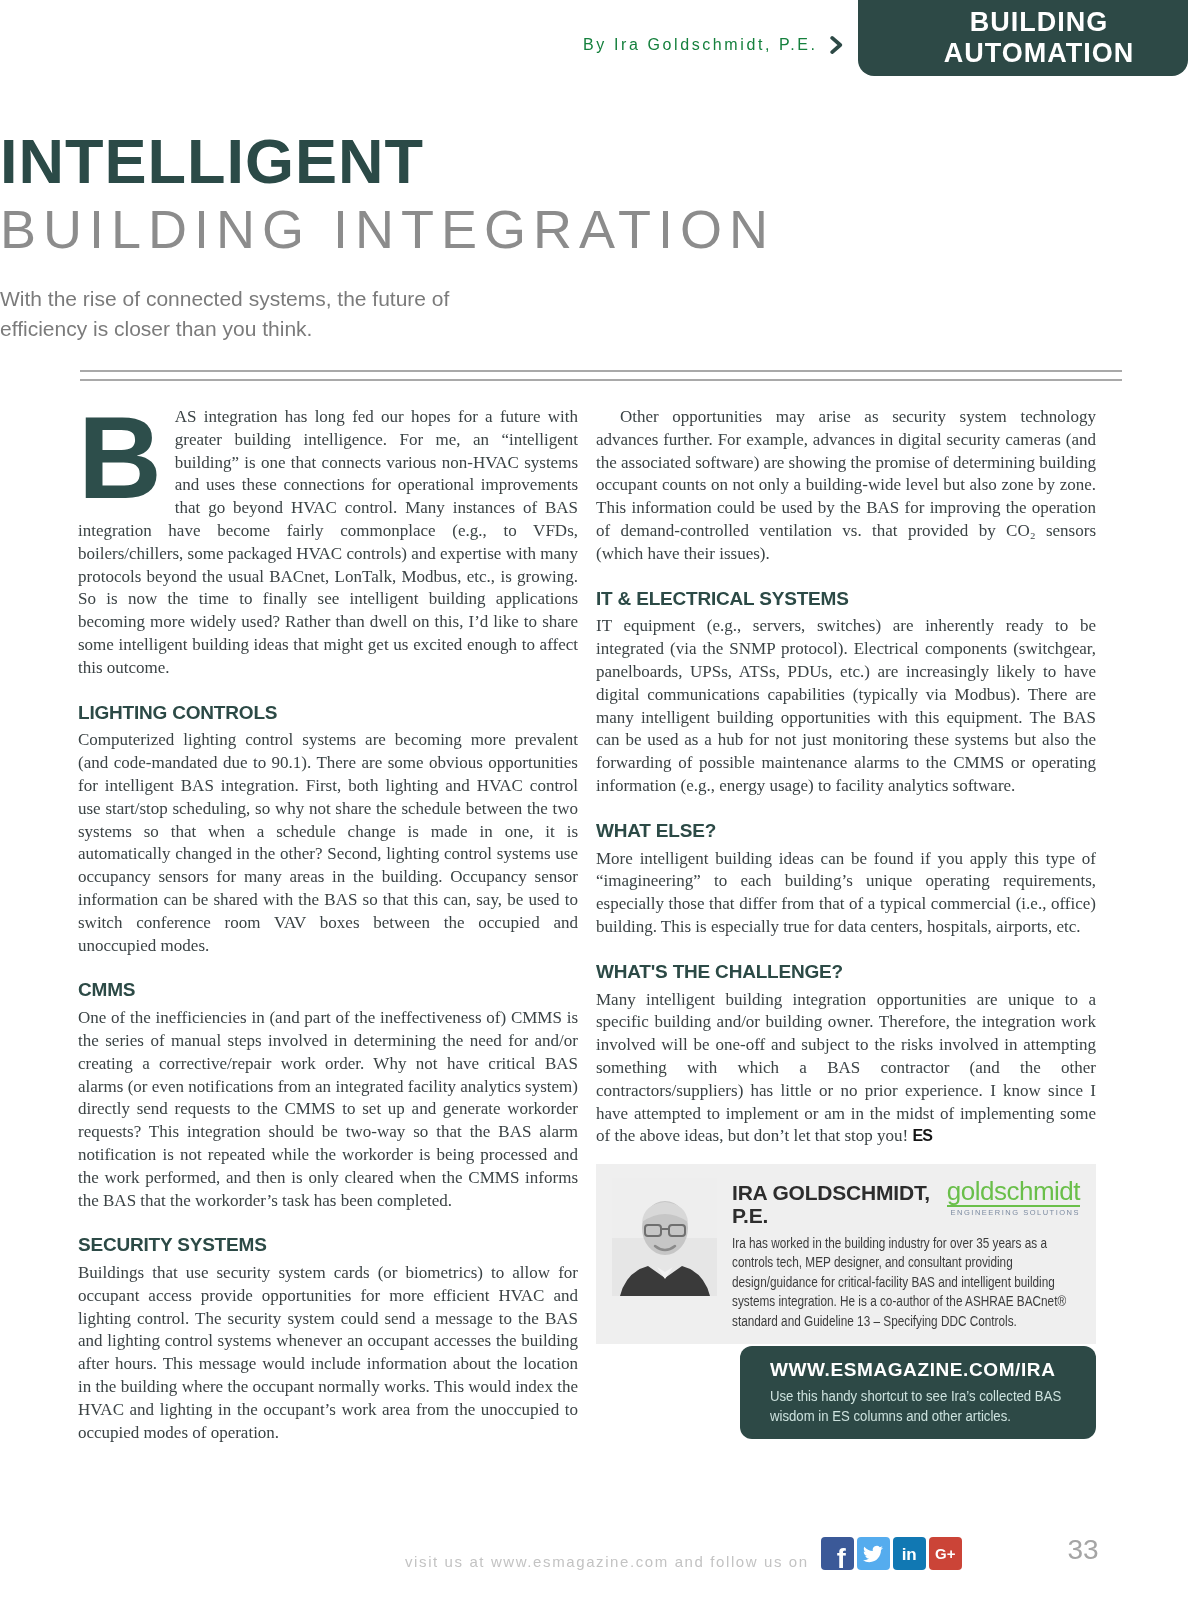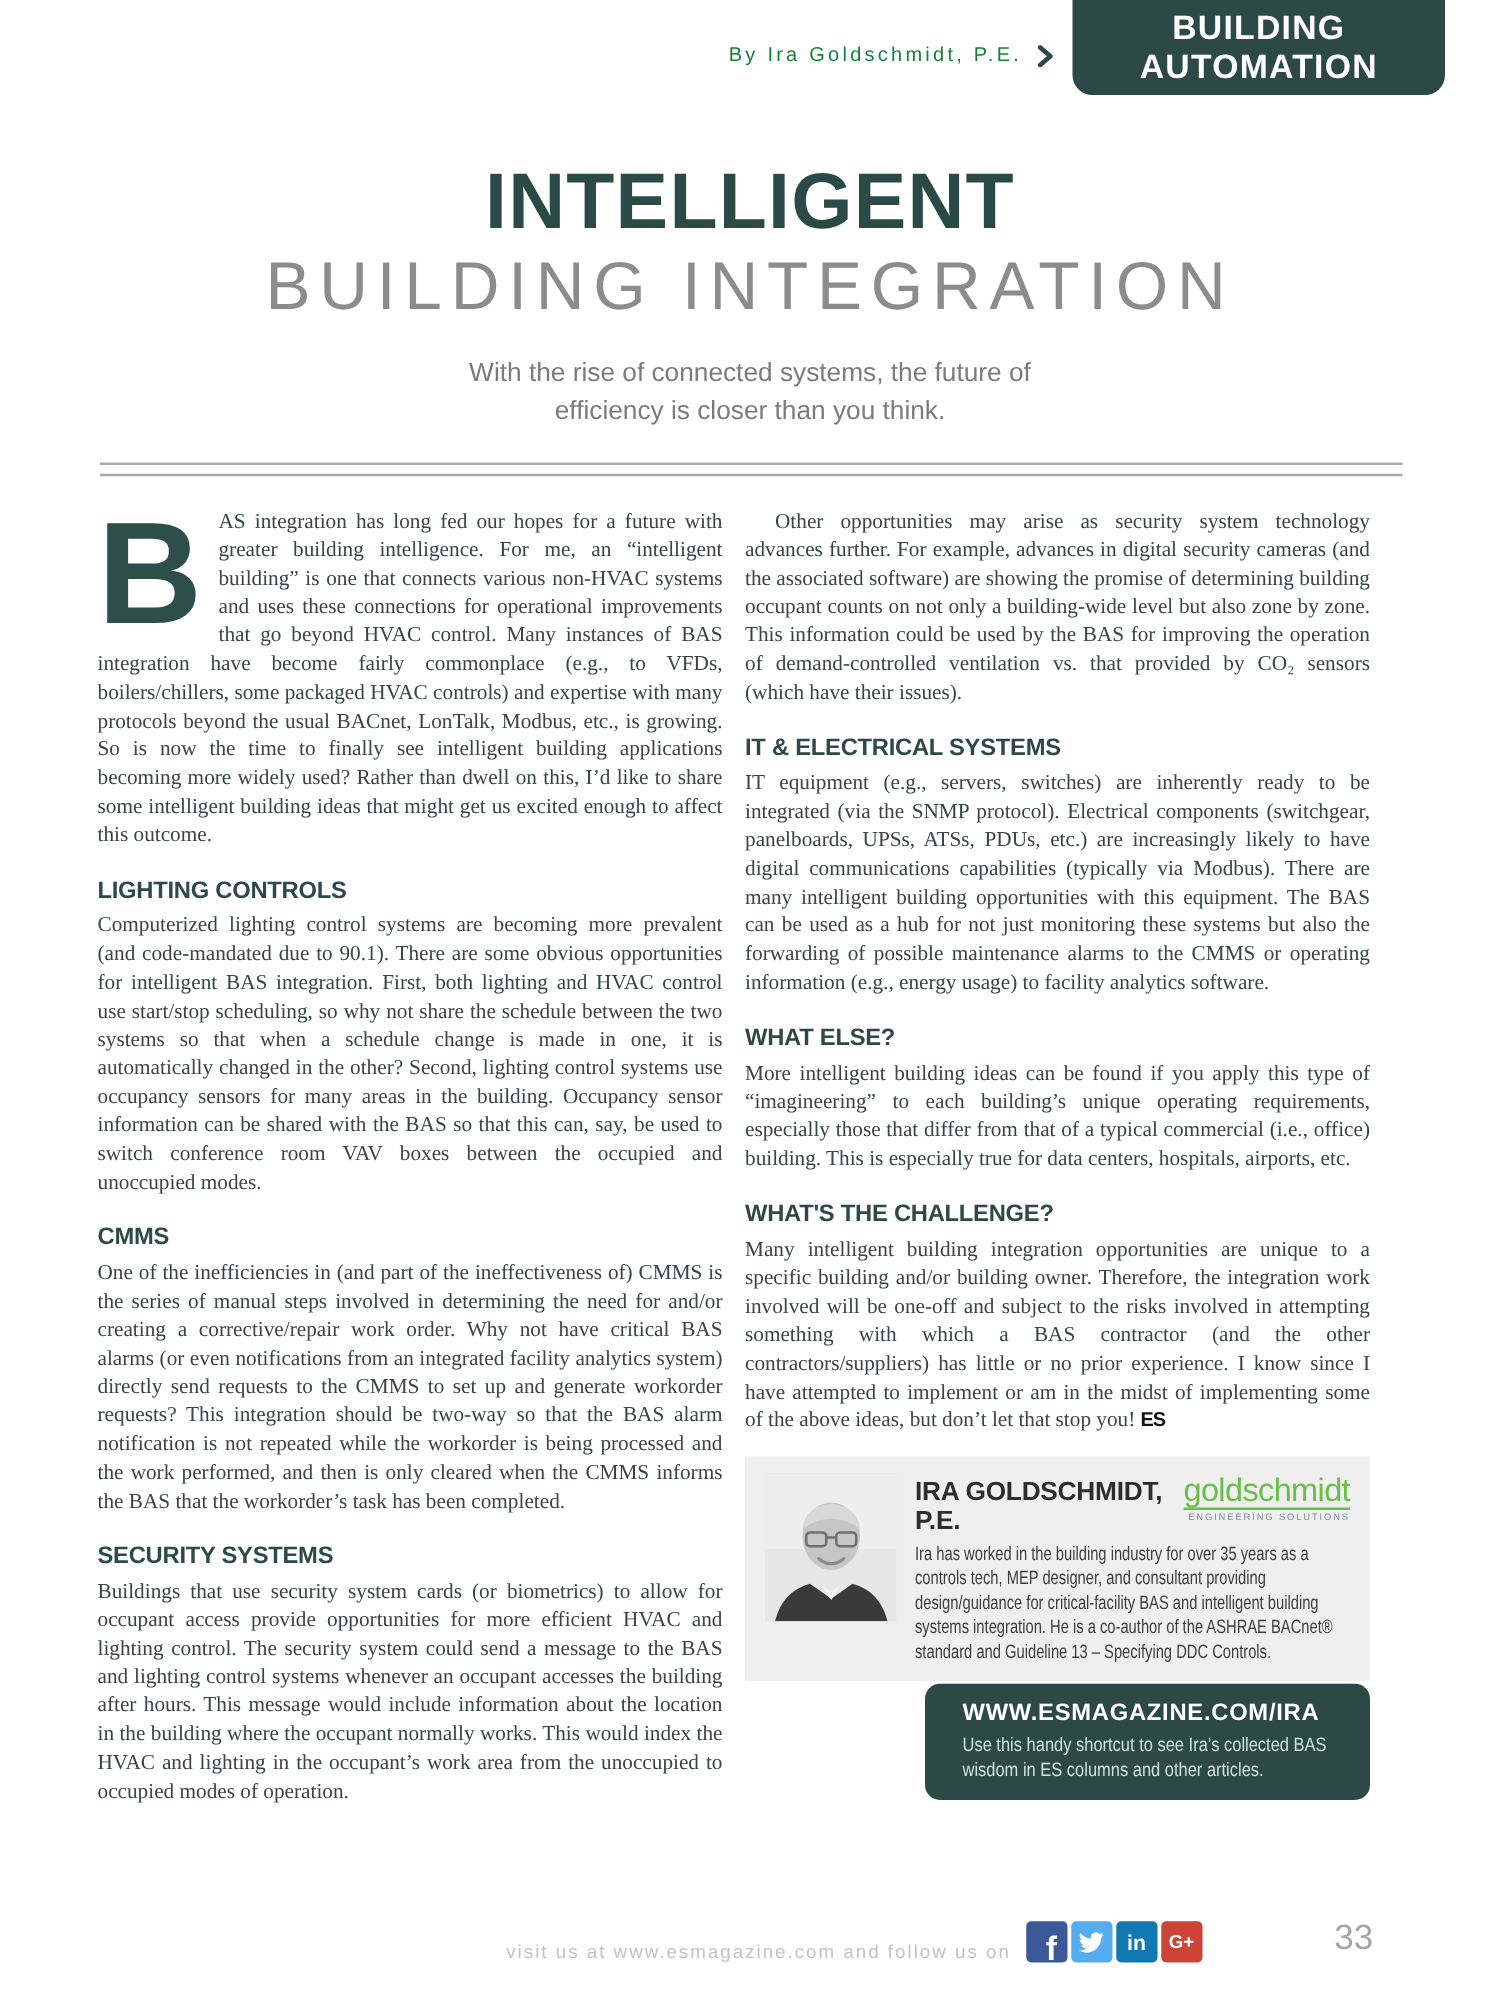--- a/index.html
+++ b/index.html
@@ -15,28 +15,29 @@
     font-family:"Liberation Sans", sans-serif; font-size:16px;
     letter-spacing:2.6px; color:#15803d;
   }
   .byline-chevron svg { width:13px; height:18px; display:block; }
 
   .badge {
     position:absolute; top:0; left:858px; width:298px; height:76px;
     border-radius:0 0 16px 16px;
     display:flex; flex-direction:column; justify-content:center; align-items:center;
     background:#2d4946;
+    padding-left:32px;
   }
   .badge-line {
     font-family:"Liberation Sans", sans-serif; font-weight:700; color:#ffffff;
     font-size:27px; line-height:31px; letter-spacing:1px;
   }
 
   
-  .title-block { position:absolute; top:128px; left:0; width:100%; text-align:center; }
+  .title-block { position:absolute; top:128px; left:0; width:100%; text-align:left; }
   .title-1 {
     font-family:"Liberation Sans", sans-serif; font-weight:700; font-size:63px;
     color:#2b4a47; letter-spacing:1px; line-height:1.05;
   }
   .title-2 {
     font-family:"Liberation Sans", sans-serif; font-weight:400; font-size:54px;
     color:#8c8c8c; letter-spacing:7px; line-height:1.1; margin-top:6px;
   }
   .subtitle {
     margin-top:24px; font-family:"Liberation Sans", sans-serif; font-size:21px;

